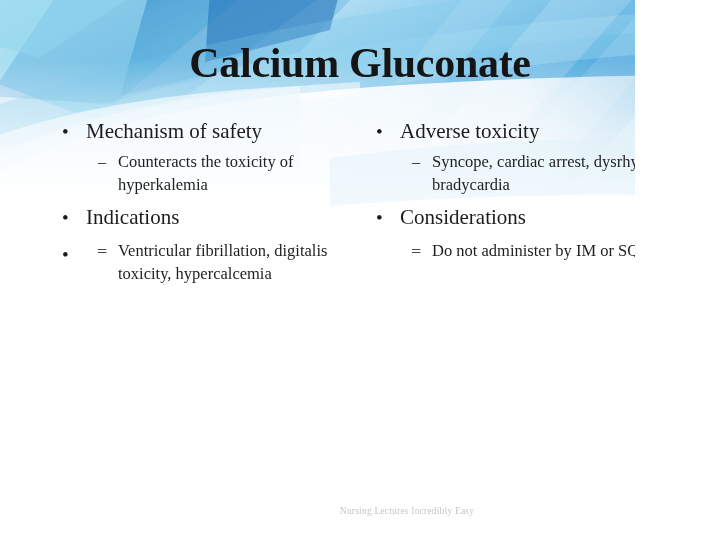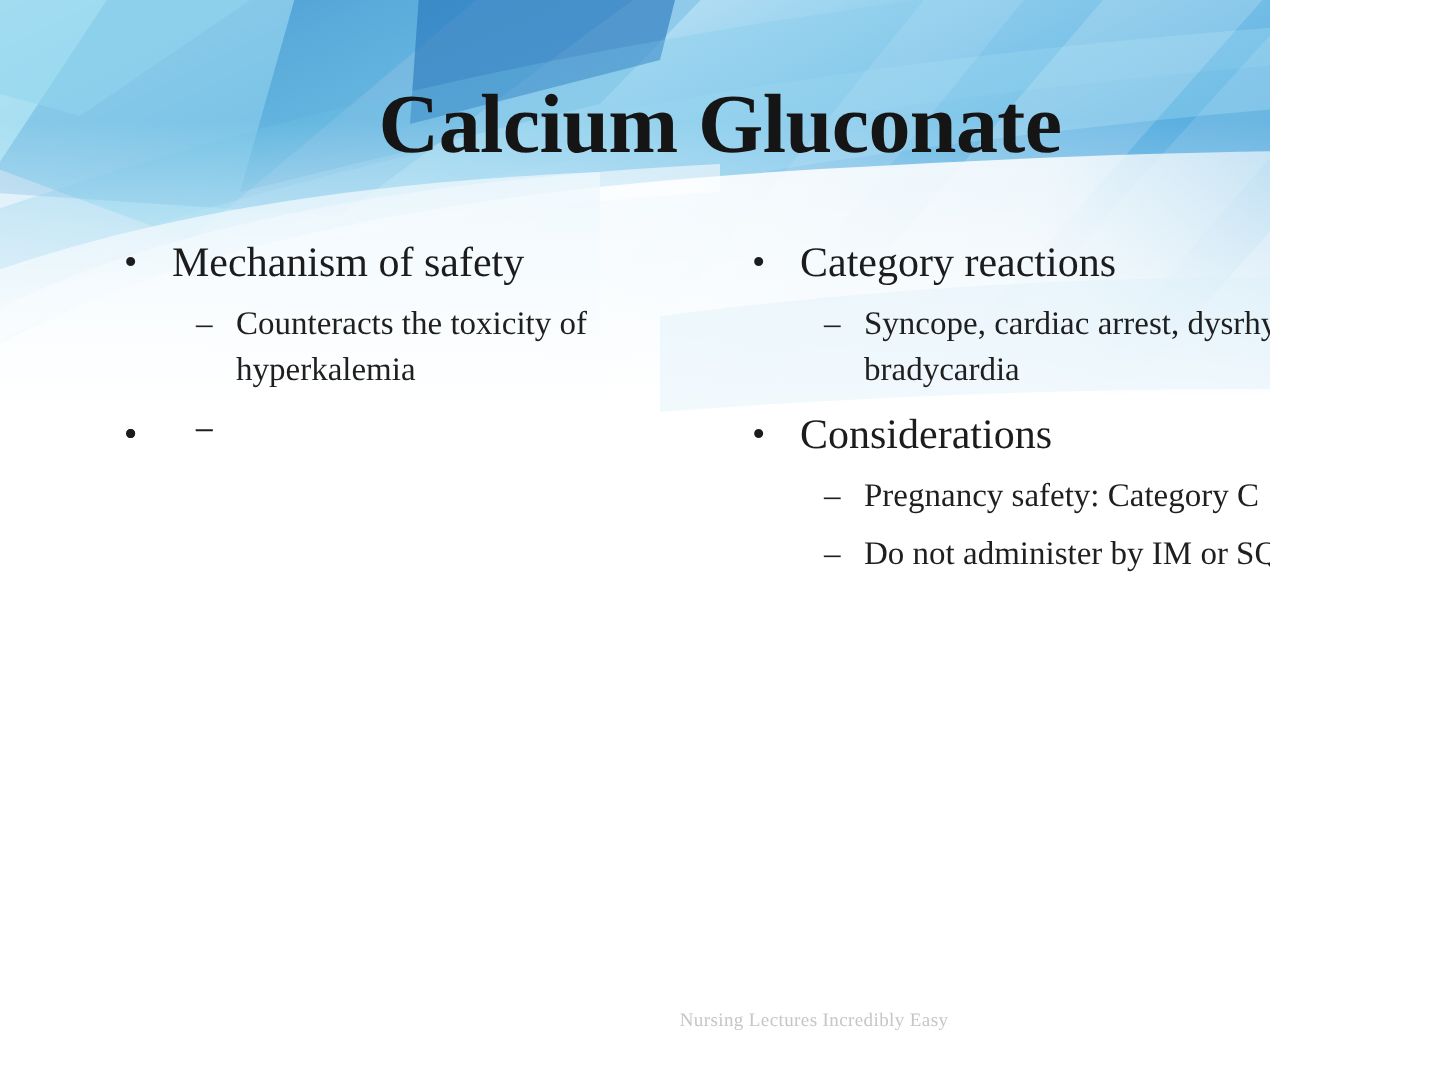--- a/index.html
+++ b/index.html
@@ -194,58 +194,59 @@
         </div>
         <div class="lvl2">
           <span class="marker">–</span>
           <span class="txt">Counteracts the toxicity of hyperkalemia</span>
         </div>
       </div>
 
       <div class="group">
         <div class="lvl1">
           <span class="marker">•</span>
-        </div>
-        <div class="lvl2">
-          <span class="marker">–</span>
-        </div>
-      </div>
-
-      <div class="group">
-        <div class="lvl1">
-          <span class="marker">•</span>
-        </div>
-        <div class="lvl2">
-          <span class="marker">–</span>
+          <span class="txt">Indications</span>
+        </div>
+        <div class="lvl2">
+          <span class="marker">–</span>
+        </div>
+      </div>
+
+      <div class="group">
+        <div class="lvl1">
+          <span class="marker">•</span>
+        </div>
+        <div class="lvl2">
+          <span class="marker">–</span>
+          <span class="txt">Ventricular fibrillation, digitalis toxicity, hypercalcemia</span>
         </div>
       </div>
 
     </div>
 
     <div class="column right">
 
       <div class="group">
         <div class="lvl1">
           <span class="marker">•</span>
-          <span class="txt">Category reactions</span>
+          <span class="txt">Adverse toxicity</span>
         </div>
         <div class="lvl2">
           <span class="marker">–</span>
           <span class="txt">Syncope, cardiac arrest, dysrhythmia, bradycardia</span>
         </div>
       </div>
 
       <div class="group">
         <div class="lvl1">
           <span class="marker">•</span>
           <span class="txt">Considerations</span>
         </div>
         <div class="lvl2">
           <span class="marker">–</span>
-          <span class="txt">Pregnancy safety: Category C</span>
         </div>
         <div class="lvl2">
           <span class="marker">–</span>
           <span class="txt">Do not administer by IM or SQ</span>
         </div>
       </div>
 
     </div>
 
   </div>

